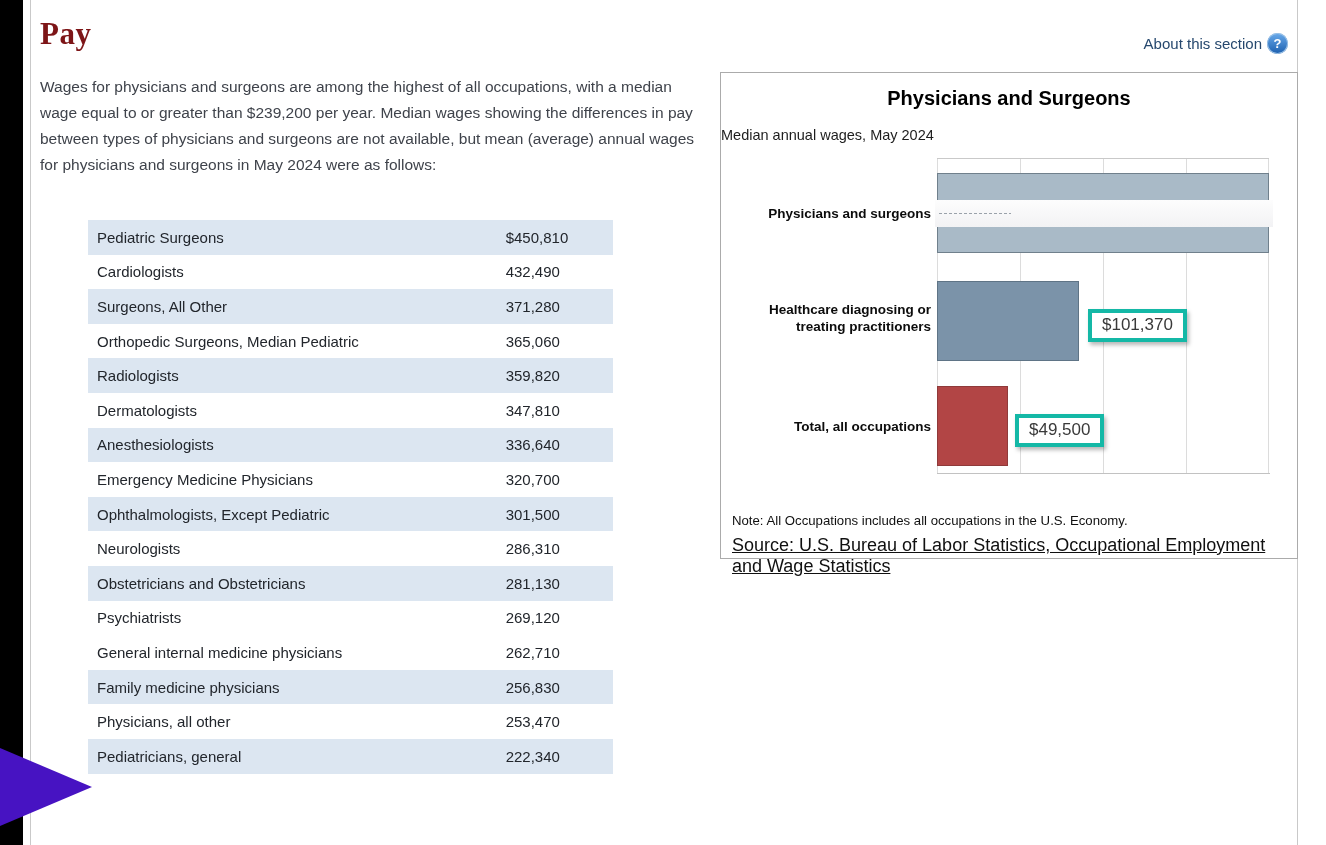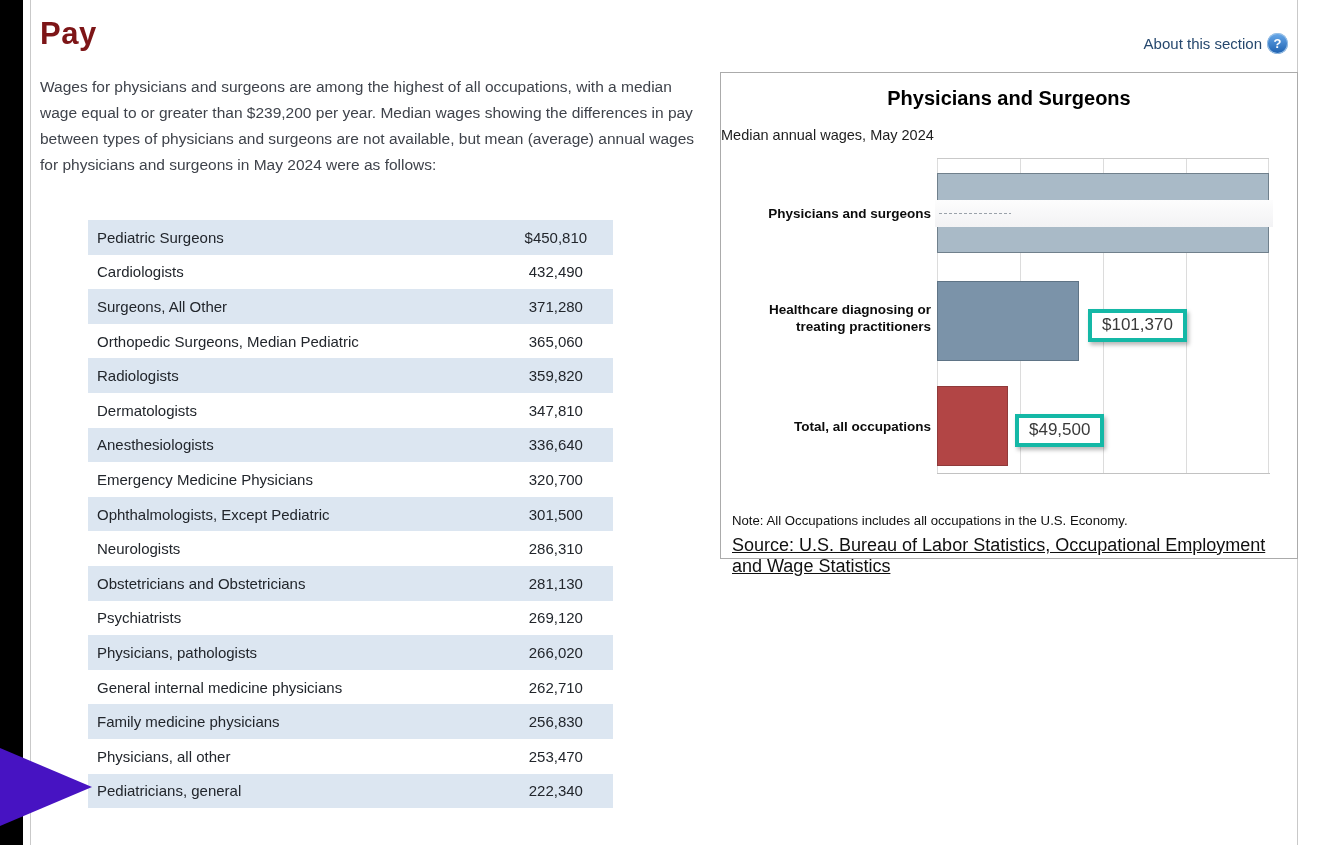--- a/index.html
+++ b/index.html
@@ -5,41 +5,41 @@
   * { margin:0; padding:0; box-sizing:border-box; }
   html,body { width:1326px; height:845px; background:#fff; overflow:hidden;
               font-family:"Liberation Sans", sans-serif; }
   .canvas { position:relative; width:1326px; height:845px; background:#fff; }
 
   .left-strip { position:absolute; left:0; top:0; width:23px; height:845px; background:#000; }
   .card { position:absolute; left:30px; top:0; width:1268px; height:845px;
           background:#fff; border-left:1px solid #c9c9c9; border-right:1px solid #c9c9c9; }
 
   .page-title { position:absolute; left:40px; top:16px;
-                font-family:Liberation Sans, sans-serif; font-weight:bold;
+                font-family:Liberation Serif, serif; font-weight:bold;
                 font-size:31px; color:#7d1517; letter-spacing:0.5px;text-align:center; }
 
   .about { position:absolute; top:33px; right:38px; display:flex; align-items:center; gap:5px; }
   .about-label { font-size:15px; color:#26486e; cursor:pointer; }
   .q-icon { width:21px; height:21px; border-radius:50%;
             background:linear-gradient(#6aabec,#1c5fae);
             color:#fff; font-weight:bold; font-size:13px;
             display:flex; align-items:center; justify-content:center;
             box-shadow:0 0 0 1px #9cc2e6 inset; cursor:pointer; }
 
   .intro { position:absolute; left:40px; top:74px; width:658px;
            font-size:15.5px; line-height:26px; color:#3f434b; }
 
   .wage-table { position:absolute; left:88px; top:220px; width:525px;
                 border-collapse:collapse; }
   .wage-row { height:34.6px; }
   .wage-row.striped { background:#dce6f1; }
   .wage-table td { font-size:15px; color:#22262c; vertical-align:middle; }
   .wage-table td.occ { padding-left:9px; }
-  .wage-table td.wage { text-align:center; padding-right:7px; }
+  .wage-table td.wage { text-align:left; padding-right:7px; }
 
   .chart-panel { position:absolute; left:720px; top:72px; width:578px; height:487px;
                  background:#fff; border:1px solid #ababab; }
   .chart-title { position:absolute; left:0; top:14px; width:100%; text-align:center;
                  font-size:20px; font-weight:bold; color:#000; }
   .chart-subtitle { position:absolute; left:0; top:54px; width:100%; text-align:left;
                     font-size:14.5px; color:#1d1d1d; }
 
   .plot { position:absolute; left:216px; top:85px; width:332px; height:315px;
           border-top:1px solid #c9c9c9; }
@@ -134,24 +134,20 @@
           <td class="wage">286,310</td>
         </tr>
         <tr class="wage-row striped">
           <td class="occ">Obstetricians and Obstetricians</td>
           <td class="wage">281,130</td>
         </tr>
         <tr class="wage-row">
           <td class="occ">Psychiatrists</td>
           <td class="wage">269,120</td>
         </tr>
-        <tr class="wage-row striped">
-          <td class="occ">Physicians, pathologists</td>
-          <td class="wage">266,020</td>
-        </tr>
         <tr class="wage-row">
           <td class="occ">General internal medicine physicians</td>
           <td class="wage">262,710</td>
         </tr>
         <tr class="wage-row striped">
           <td class="occ">Family medicine physicians</td>
           <td class="wage">256,830</td>
         </tr>
         <tr class="wage-row">
           <td class="occ">Physicians, all other</td>

